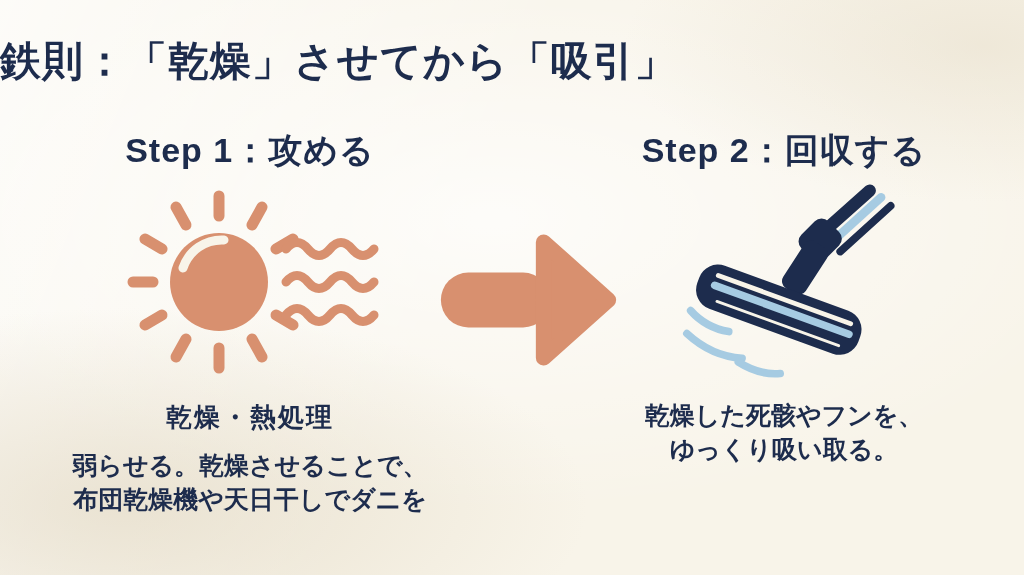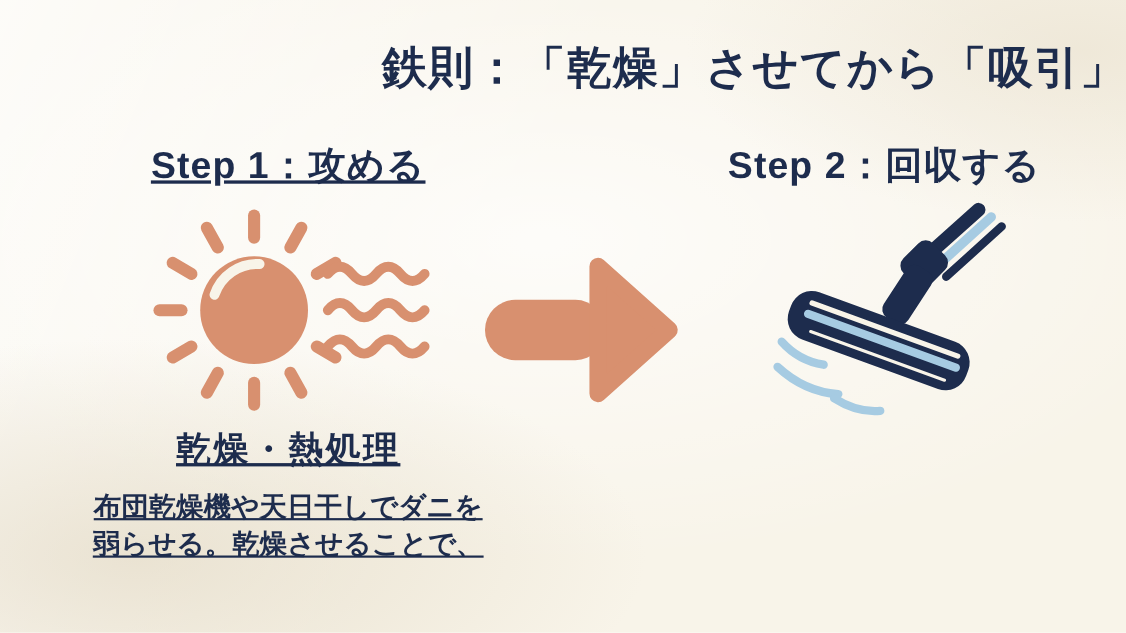--- a/index.html
+++ b/index.html
@@ -11,47 +11,47 @@
     background-color:#f8f4e9;
     background-image:
       radial-gradient(ellipse 750px 320px at 12% 88%, rgba(221,210,186,0.55), transparent 62%),
       radial-gradient(ellipse 600px 260px at 96% 8%, rgba(224,213,190,0.38), transparent 60%),
       radial-gradient(ellipse 900px 420px at 48% 38%, rgba(255,255,255,0.75), transparent 70%),
       linear-gradient(112deg, rgba(255,255,255,0.7) 0%, rgba(255,255,255,0) 45%);
     color:#1d2c4d;
   }
   .title{
     position:absolute;top:34px;left:0;width:100%;
-    text-align:right;
+    text-align:left;
     font-size:41px;font-weight:700;
     letter-spacing:1px;
     color:#1d2c4d;
   }
   .col{
     position:absolute;top:128px;
     display:flex;flex-direction:column;align-items:center;
     text-align:center;
   }
-  .col.left{left:42px;width:440px;text-decoration:underline;}
-  .col.right{left:588px;width:432px;}
+  .col.left{left:30px;width:440px;}
+  .col.right{left:568px;width:432px;}
   .step-heading{
     font-size:34px;font-weight:700;
     letter-spacing:1px;
     color:#1d2c4d;
   }
   .icon-wrap{
     height:205px;
     display:flex;align-items:center;justify-content:center;
     margin-top:6px;
   }
   .step-subtitle{
-    font-size:32px;font-weight:700;
+    font-size:26px;font-weight:700;
     letter-spacing:2px;
     color:#1d2c4d;
-    margin-top:2px;
+    margin-top:15px;
   }
   .step-desc{
     margin-top:14px;
     font-size:25px;font-weight:700;
     line-height:1.34;
     color:#1d2c4d;
   }
   .step-desc span{display:block;}
   .arrow-wrap{
     position:absolute;left:436px;top:226px;
@@ -87,22 +87,22 @@
         <path d="M69 81 A41 41 0 0 1 110 53" fill="none" stroke="#f8f4e9" stroke-width="9" stroke-linecap="round"></path>
         <g stroke="#d8906f" stroke-width="9" stroke-linecap="round" fill="none">
           <path d="M172 62 q11 -13 22 0 t22 0 t22 0 t22 0"></path>
           <path d="M172 95 q11 -13 22 0 t22 0 t22 0 t22 0"></path>
           <path d="M172 128 q11 -13 22 0 t22 0 t22 0 t22 0"></path>
         </g>
       </svg>
     </div>
     <div class="step-subtitle">乾燥・熱処理</div>
     <div class="step-desc">
+      <span>弱らせる。乾燥させることで、</span>
       <span>布団乾燥機や天日干しでダニを</span>
-      <span>弱らせる。乾燥させることで、</span>
     </div>
   </div>
 
   <div class="arrow-wrap">
     <svg width="186" height="148" viewBox="0 0 190 150" aria-hidden="true">
       <rect x="5" y="47" width="112" height="56" rx="28" fill="#d8906f"></rect>
       <path d="M110 16 L176 75 L110 134 Z" fill="#d8906f" stroke="#d8906f" stroke-width="16" stroke-linejoin="round"></path>
     </svg>
   </div>
 
@@ -128,15 +128,19 @@
         <rect x="126" y="60" width="28" height="58" rx="9" fill="#1d2c4d" transform="rotate(33 140 89)"></rect>
 
         <g transform="rotate(20 115 135)">
           <rect x="22" y="110" width="180" height="48" rx="21" fill="#1d2c4d"></rect>
           <line x1="40" y1="122" x2="188" y2="122" stroke="#f8f4e9" stroke-width="5" stroke-linecap="round"></line>
           <line x1="40" y1="133" x2="190" y2="133" stroke="#a6cbe2" stroke-width="8" stroke-linecap="round"></line>
           <line x1="48" y1="148" x2="184" y2="148" stroke="#f8f4e9" stroke-width="3" stroke-linecap="round"></line>
         </g>
       </svg>
     </div>
+    <div class="step-desc">
+      <span>乾燥した死骸やフンを、</span>
+      <span>ゆっくり吸い取る。</span>
+    </div>
   </div>
 
 </div>
 
 </body></html>

